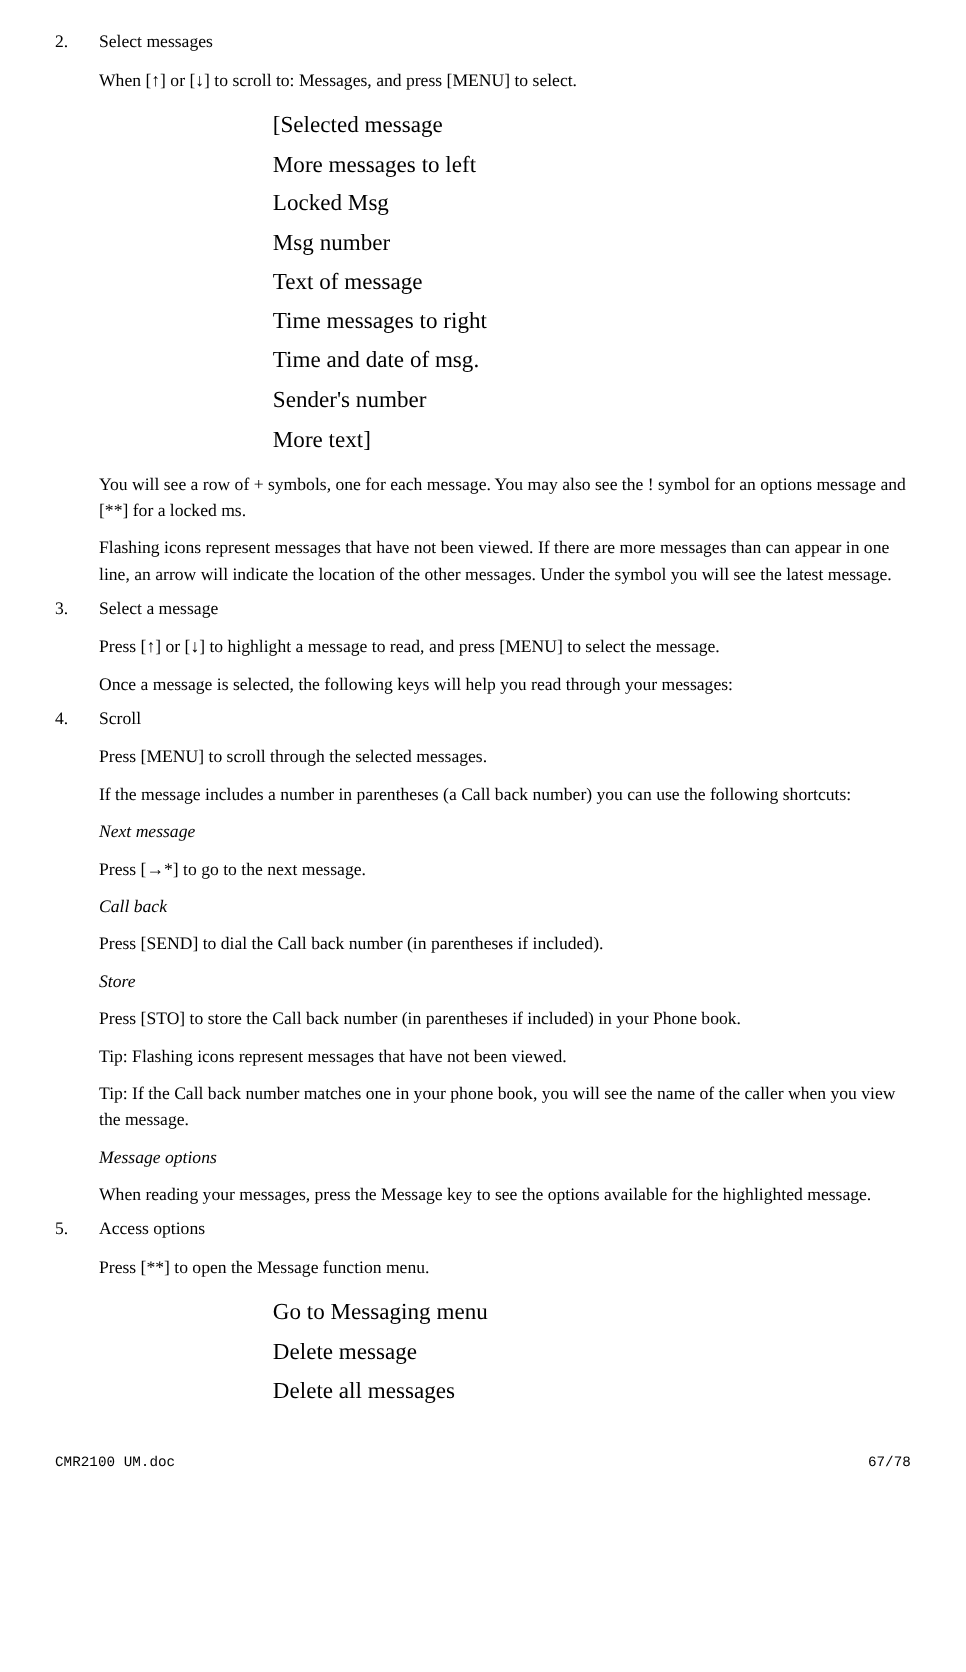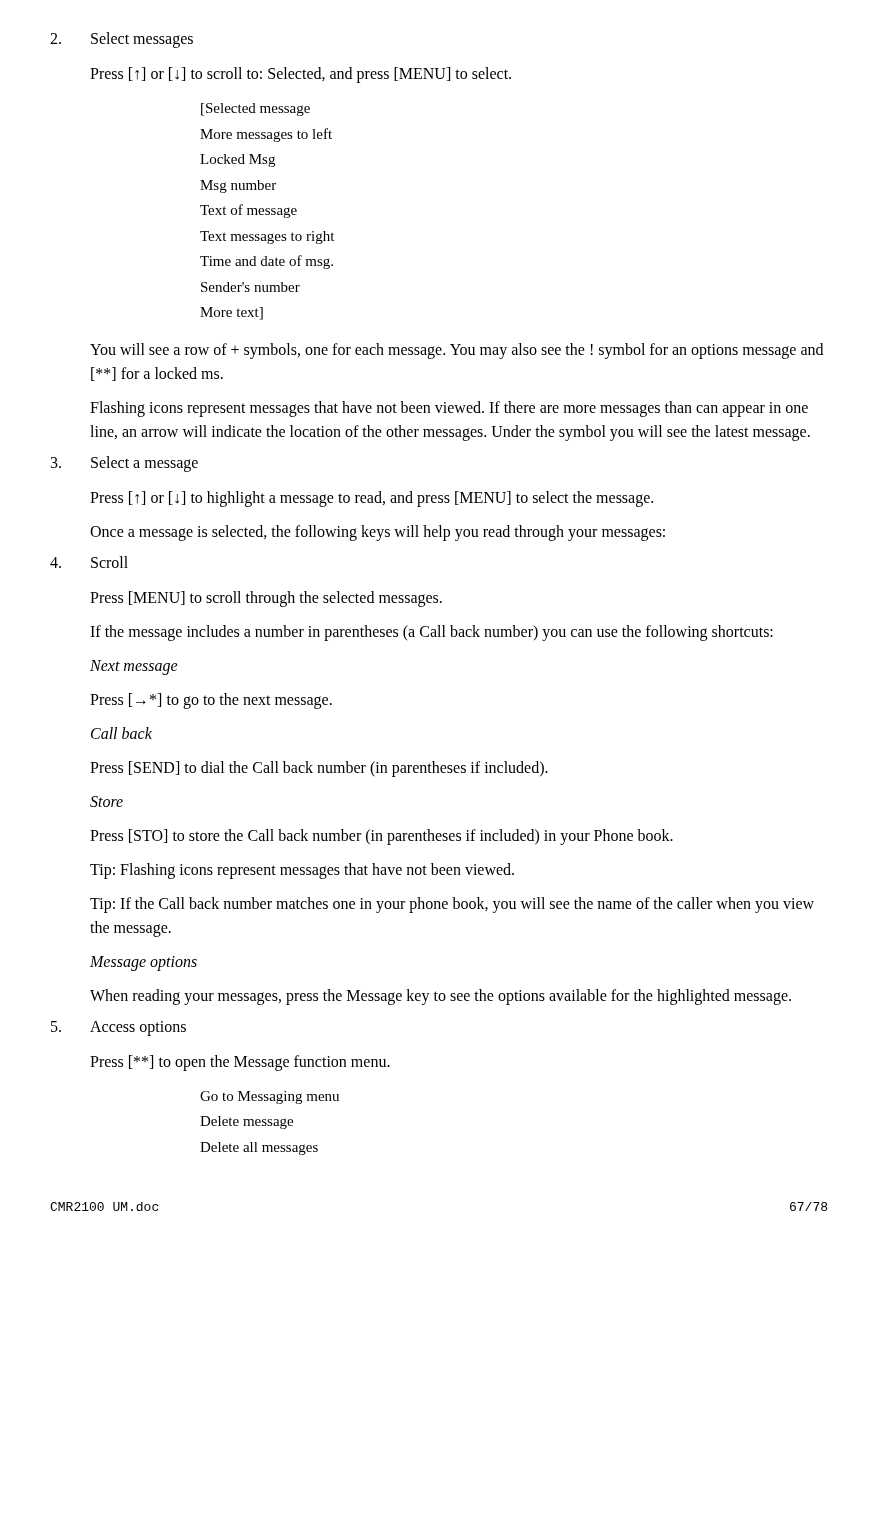--- a/index.html
+++ b/index.html
@@ -37,21 +37,22 @@
     .section-body p {
       margin-bottom: 10px;
       line-height: 1.5;
     }
     .indented-list {
       margin-left: 110px;
       margin-bottom: 12px;
       line-height: 1.7;
     }
     .indented-list div {
-      font-size: 15px;
+      font-size: 21px;
+      margin-left: 48px;
     }
     .sub-section {
       margin-bottom: 8px;
     }
     .sub-title {
       font-size: 16px;
       margin-bottom: 4px;
       font-style: italic;
     }
     .footer {
@@ -71,28 +72,28 @@
 <body>
 
 <div class="doc-content">
 
   <div class="numbered-section">
     <span class="section-number">2.</span>
     <span class="section-title">Select messages</span>
   </div>
 
   <div class="section-body">
-    <p>Press [↑] or [↓] to scroll to: Selected, and press [MENU] to select.</p>
+    <p>When [↑] or [↓] to scroll to: Messages, and press [MENU] to select.</p>
     <div class="indented-list">
       <div>[Selected message</div>
       <div>More messages to left</div>
       <div>Locked Msg</div>
       <div>Msg number</div>
       <div>Text of message</div>
-      <div>Text messages to right</div>
+      <div>Time messages to right</div>
       <div>Time and date of msg.</div>
       <div>Sender's number</div>
       <div>More text]</div>
     </div>
     <p>You will see a row of + symbols, one for each message. You may also see the ! symbol for an options message and [**] for a locked ms.</p>
     <p>Flashing icons represent messages that have not been viewed. If there are more messages than can appear in one line, an arrow will indicate the location of the other messages. Under the symbol you will see the latest message.</p>
   </div>
 
   <div class="numbered-section">
     <span class="section-number">3.</span>

